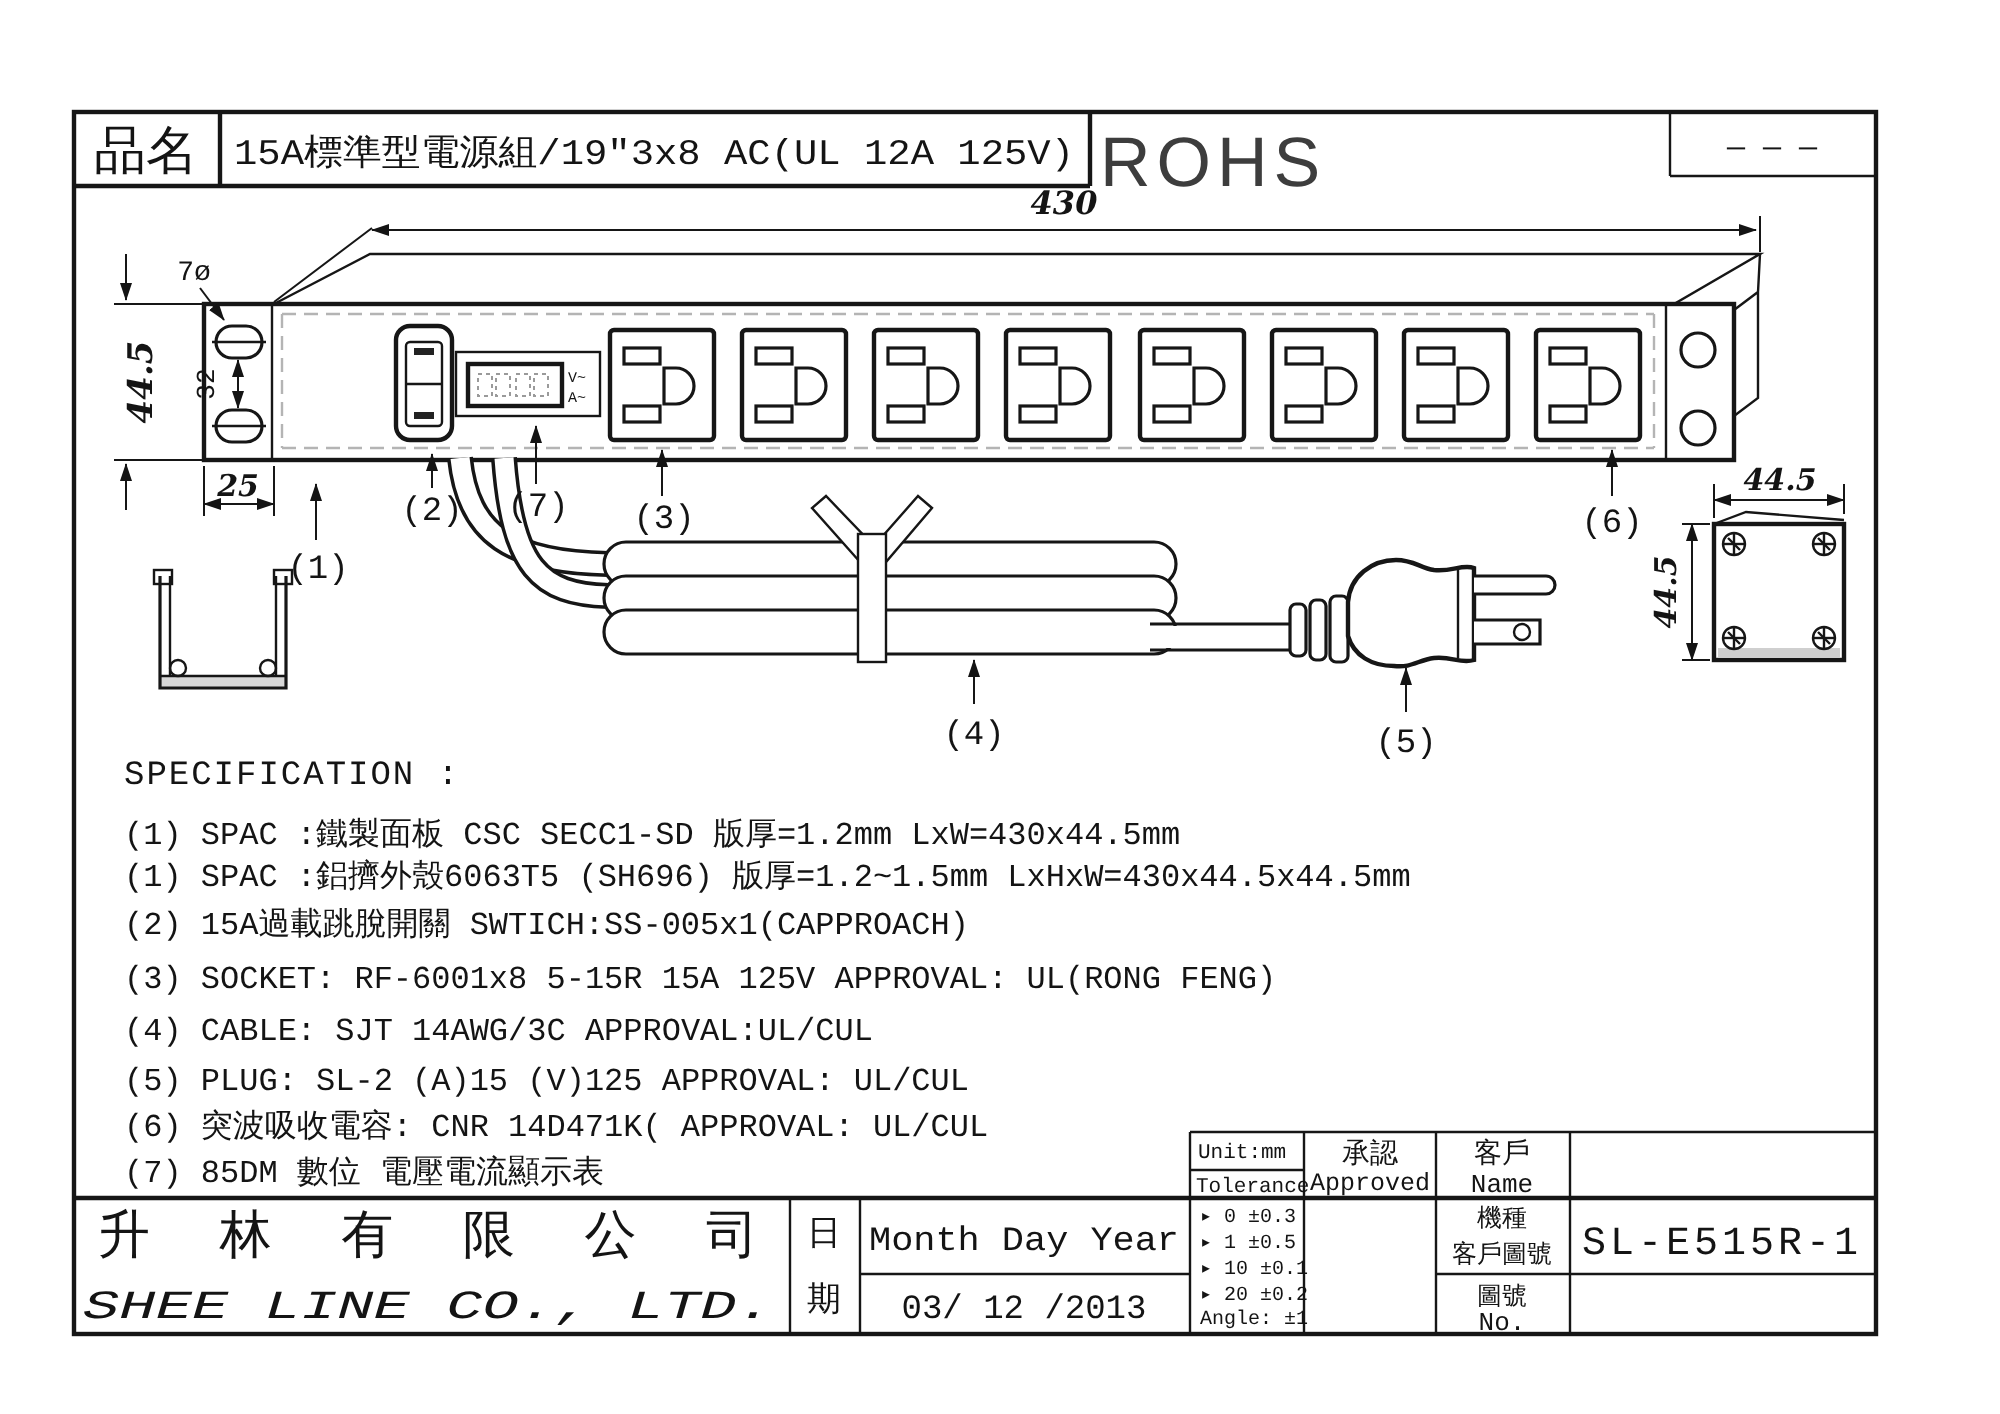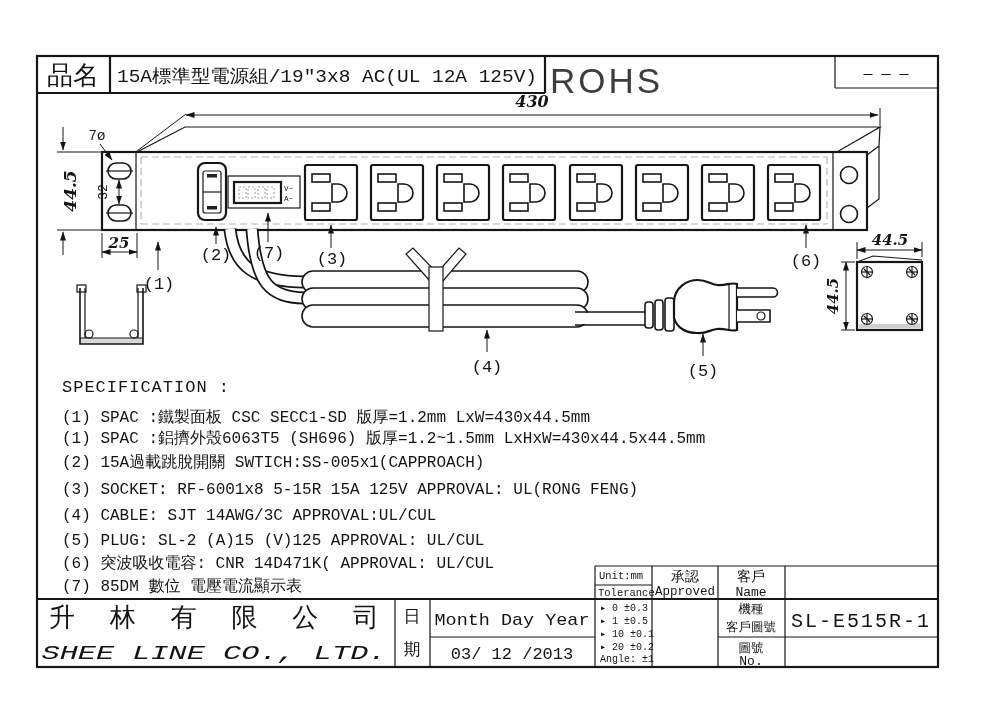--- a/index.html
+++ b/index.html
@@ -1,16 +1,16 @@
 <!DOCTYPE html>
 <html><head>
 <meta charset="utf-8">
 <style>
   html,body{margin:0;padding:0;background:#ffffff;}
-  .page{position:relative;width:1000px;height:707px;background:#fff;overflow:hidden;}
+  .page{position:relative;width:1000px;height:707px;background:#fff;overflow:hidden;border-radius:25px;}
   svg{position:absolute;left:0;top:0;}
   
   .s1{stroke:#161616;stroke-width:1.2;fill:none}
   .s15{stroke:#161616;stroke-width:1.6;fill:none}
   .s2{stroke:#161616;stroke-width:2.2;fill:none}
   .sf{fill:#fff}
   .dash{stroke:#b4b4b4;stroke-width:1.2;fill:none;stroke-dasharray:7 4}
   .dim{stroke:#161616;stroke-width:1;fill:none}
   .cableO{stroke:#161616;stroke-width:13;fill:none}
   .cableI{stroke:#fff;stroke-width:9.5;fill:none}

